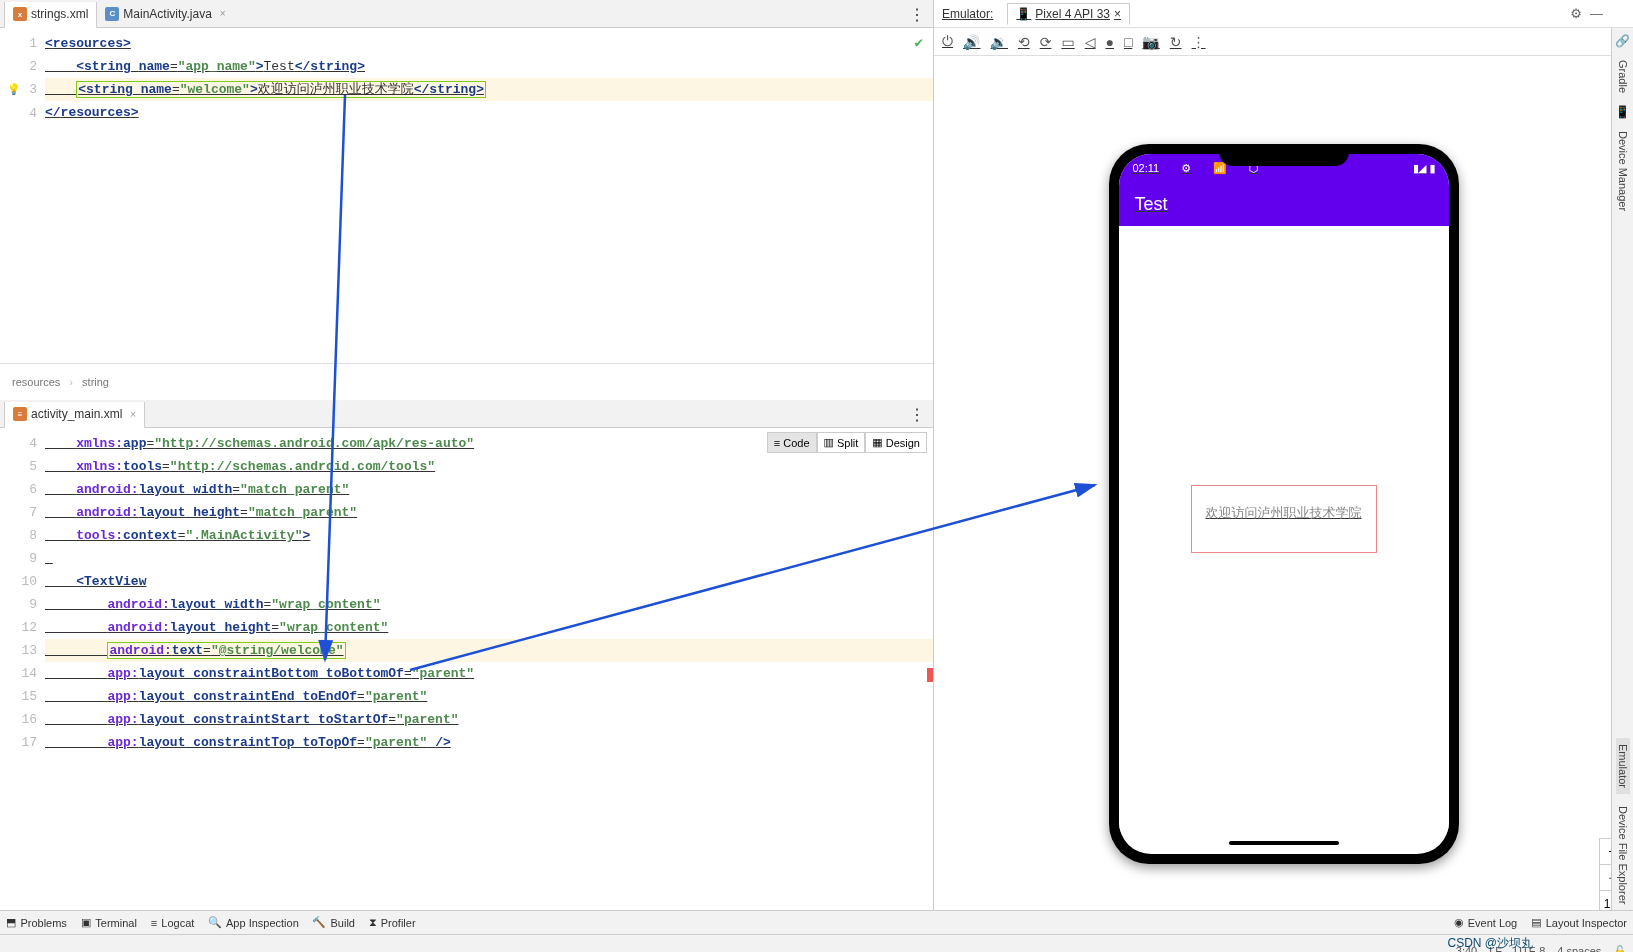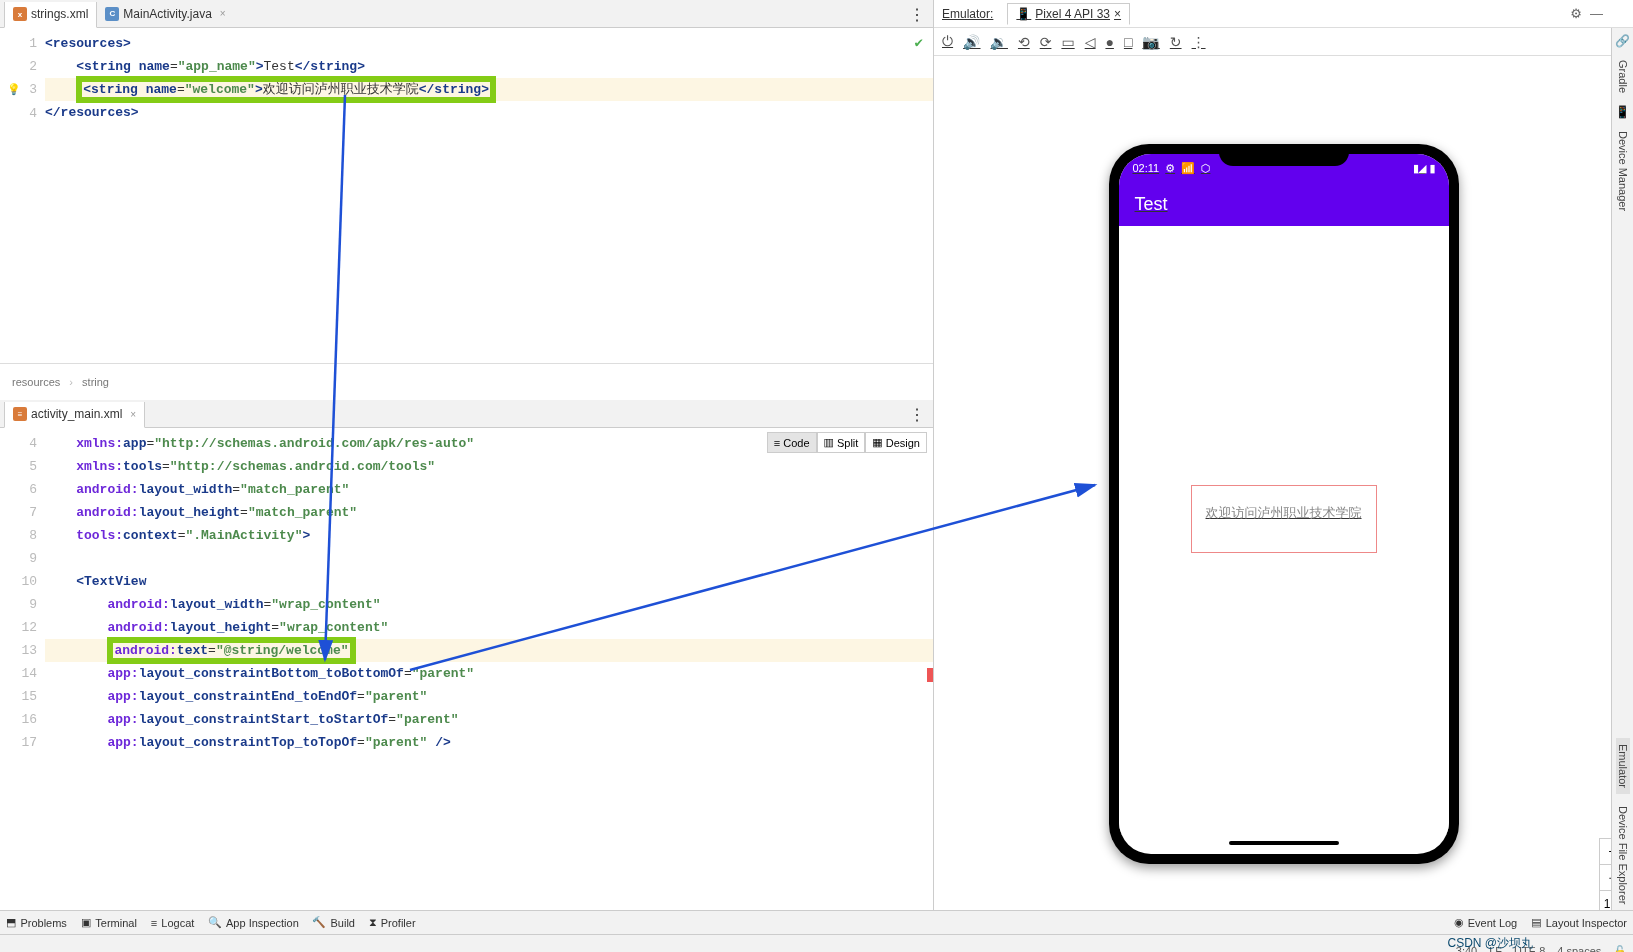--- a/index.html
+++ b/index.html
@@ -13,29 +13,29 @@
 .tab { display:inline-flex; align-items:center; padding:4px 8px; font-size:12px; background:#f2f2f2; cursor:pointer; gap:4px; height:26px; }
 .tab.active { background:#fff; border:1px solid #ccc; border-bottom:1px solid #fff; position:relative; top:1px; border-top:none; }
 .tab .x { margin-left:4px; color:#999; font-size:10px; }
 .file-icon { width:14px; height:14px; display:inline-flex; align-items:center; justify-content:center; border-radius:2px; font-size:8px; color:#fff; font-weight:bold; }
 .file-icon.xml { background:#d97b3a; }
 .file-icon.java { background:#5b8fc7; }
 .editor { display:flex; flex:1; overflow:hidden; background:#fff; position:relative; }
 .gutter { width:45px; text-align:right; padding:4px 8px 4px 0; color:#bbb; background:#fff; font-size:13px; user-select:none; line-height:23px; }
 .gutter .bulb { color:#e8a33d; font-size:11px; }
 .code { flex:1; padding:4px 0; overflow:auto; line-height:23px; }
-.line { white-space:pre; }
+.line { white-space:pre;text-decoration:underline; }
 .line.hl { background:#fdf6e3; }
 .tag-name { color:#1a3a8a; font-weight:bold; }
 .attr-name { color:#1a3a8a; font-weight:bold; }
 .attr-ns { color:#6d28d9; font-weight:bold; }
 .attr-val { color:#4d8a4d; font-weight:bold; }
 .text-plain { color:#333; }
 .angle { color:#1a3a8a; font-weight:bold; }
-.red-box { border:6px solid #84cc16; padding:0 1px; }
+.red-box { border:1px solid #84cc16; padding:0 1px; }
 .check { position:absolute; right:10px; top:6px; color:#4caf50; font-size:14px; }
 .breadcrumbs { background:#fff; border-top:1px solid #ddd; padding:12px 12px; font-size:11px; color:#777; }
 .breadcrumbs span { margin-right:6px; }
 .sep { color:#bbb; }
 .editor-block { display:flex; flex-direction:column; }
 .editor-block.top { height:400px; }
 .editor-block.bottom { flex:1; }
 .view-toggle { position:absolute; right:6px; top:4px; display:flex; gap:0; z-index:5; }
 .view-toggle button { background:#fff; border:1px solid #ccc; font-size:11px; padding:3px 6px; cursor:pointer; display:inline-flex; align-items:center; gap:3px; }
 .view-toggle button.active { background:#e4e4e4; }
@@ -43,21 +43,21 @@
 .emu-head { display:flex; align-items:center; gap:8px; padding:4px 8px; border-bottom:1px solid #ddd; height:28px; }
 .emu-head .label { font-size:12px; margin-right:6px; }
 .emu-head .device-tab { background:#fff; border:1px solid #ccc; border-bottom:1px solid #fff; padding:3px 8px; font-size:12px; display:inline-flex; align-items:center; gap:4px; }
 .emu-toolbar { display:flex; align-items:center; gap:10px; padding:4px 8px; border-bottom:1px solid #ddd; height:28px; font-size:14px; color:#555; }
 .emu-toolbar span { cursor:pointer; }
 .emu-body { flex:1; display:flex; justify-content:center; align-items:center; padding:10px; position:relative; }
 .phone-device { width:350px; height:720px; background:#000; border-radius:40px; padding:10px; box-shadow:0 4px 12px rgba(0,0,0,0.4); position:relative; }
 .phone-screen { width:100%; height:100%; background:#fff; border-radius:32px; overflow:hidden; display:flex; flex-direction:column; position:relative; }
 .notch { position:absolute; top:0; left:50%; transform:translateX(-50%); width:130px; height:22px; background:#000; border-radius:0 0 14px 14px; z-index:4; }
 .status-bar { height:28px; background:#6200ee; color:#fff; font-size:11px; display:flex; align-items:center; padding:0 14px; justify-content:space-between; }
-.status-bar .left { display:flex; gap:6px; align-items:center; }
+.status-bar .left { display:flex; gap:22px; align-items:center; }
 .status-bar .right { display:flex; gap:4px; font-size:11px; letter-spacing:-1px; }
 .app-bar { height:44px; background:#6200ee; color:#fff; font-size:18px; display:flex; align-items:center; padding:0 16px; font-weight:500; }
 .phone-content { flex:1; display:flex; align-items:center; justify-content:center; background:#fff; position:relative; }
 .welcome-text { color:#888; font-size:13px; border:1px solid #e88; padding:18px 14px 30px 14px; position:relative; top:-10px; }
 .nav-bar { height:22px; display:flex; justify-content:center; align-items:center; }
 .nav-bar .pill { width:110px; height:4px; background:#000; border-radius:3px; }
 .zoom-ctrl { position:absolute; right:8px; bottom:8px; display:flex; flex-direction:column; background:#fff; border:1px solid #ccc; width:26px; }
 .zoom-ctrl button { border:none; border-bottom:1px solid #ccc; background:#fff; height:26px; font-size:12px; cursor:pointer; }
 .zoom-ctrl button:last-child { border:none; }
 

